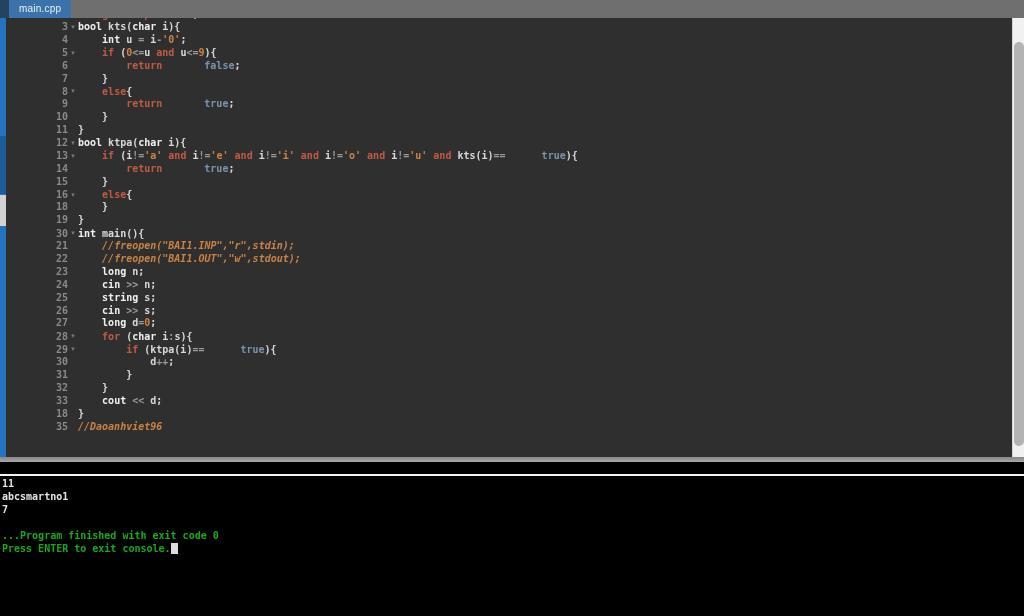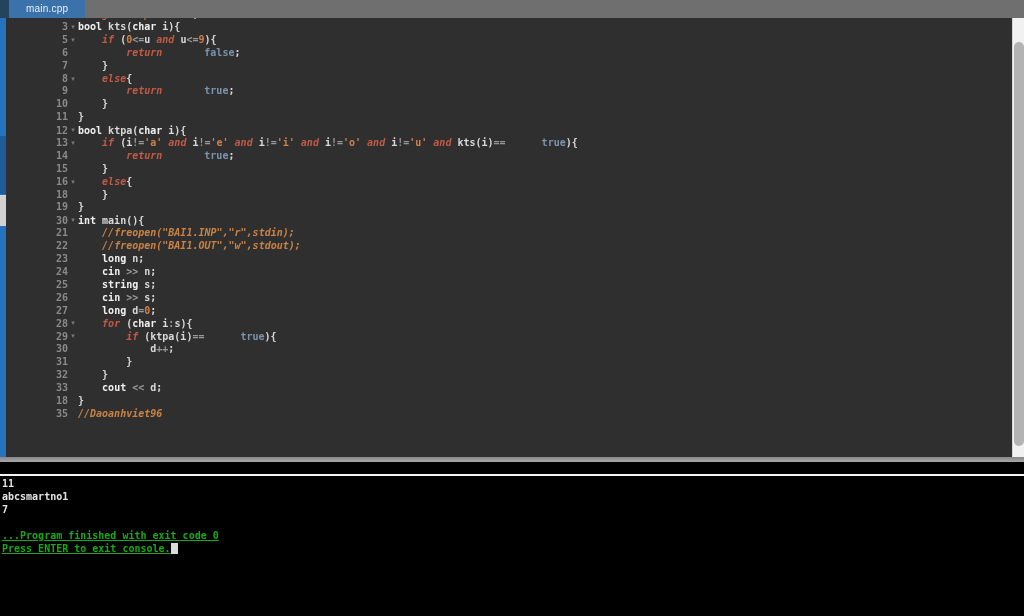--- a/index.html
+++ b/index.html
@@ -2,35 +2,35 @@
 <html><head>
 <meta charset="utf-8">
 <style>
   * { margin:0; padding:0; box-sizing:border-box; }
   html,body { width:1024px; height:616px; overflow:hidden; background:#000; font-family:"Liberation Sans", sans-serif; }
 
   
   .topbar { position:absolute; top:0; left:0; width:1024px; height:18px; background:#6f6f6f; }
   .tab-corner { position:absolute; top:0; left:0; width:9px; height:18px; background:#24435e; }
   .tab { position:absolute; top:0; left:9px; height:18px; background:#3a72a9; color:#e8f0f8;
-         font-size:10px; line-height:18px; padding:0 17px; letter-spacing:.2px; }
+         font-size:10px; line-height:18px; padding:0 10px; letter-spacing:.2px; }
 
   
   .editor { position:absolute; top:18px; left:0; width:1012px; height:439px; background:#2f2f2f; overflow:hidden;
             font-family:"DejaVu Sans Mono", monospace; font-size:10px; font-weight:bold; }
   .ed-row { height:12.9px; line-height:12.9px; white-space:pre;padding-left:38px; }
   .ed-row.clip { height:3px; overflow:hidden; }
   .ed-row.clip .rowin { position:relative; top:-9px; display:block; }
   .gutter-num { display:inline-block; width:24px; margin-left:6px; text-align:right; color:#8a8a8a; }
   .fold { display:inline-block; width:10px; text-align:center; color:#787878; font-size:7px;
           font-family:"DejaVu Sans", sans-serif; vertical-align:middle; }
   .code { white-space:pre; }
   .tk-p { color:#d8d8d8; }
   .tk-t { color:#efefef; }
-  .tk-k { color:#c05a45;font-style:italic; }
+  .tk-k { color:#c05a45; }
   .tk-n { color:#ce8147; }
   .tk-b { color:#7b93ab;margin-left:36px; }
   .tk-o { color:#979797; }
   .tk-c { color:#c98244; font-style:italic; }
   .ed-cursor { display:inline-block; width:2px; height:11px; background:#141414; vertical-align:middle; margin-left:1px; }
 
   
   .left-strip { position:absolute; top:18px; left:0; width:6px; height:439px; background:#2573bf; }
   .left-strip .dark-seg { position:absolute; top:118px; left:0; width:6px; height:58px; background:#1d5c99; }
   .left-strip .thumb { position:absolute; top:177px; left:0; width:6px; height:31px; background:#d2d2d2; }
@@ -44,35 +44,36 @@
              background:linear-gradient(#878787,#a8a8a8); }
   .input-bar { position:absolute; top:474px; left:0; width:1024px; height:24px; background:#f4f4f4; border-bottom:1px solid #14532d; }
   .input-label { position:absolute; left:0; right:0; top:1px; text-align:center; font-size:10px; color:#4a4a4a; }
   .con-icons { position:absolute; left:5px; top:1px; display:flex; gap:12px; align-items:center; height:12px; }
   .con-icons svg { display:block; }
 
   .console { position:absolute; top:476px; left:0; width:1024px; height:140px; background:#000;
              font-family:"DejaVu Sans Mono", monospace; font-size:10px; font-weight:bold; padding:1px 0 0 2px; }
   .con-row { height:13px; line-height:13px; white-space:pre; }
   .con-white { color:#e4e4e4; }
-  .con-green { color:#18a818;text-decoration:underline; }
+  .con-green { color:#18a818; }
   .con-cursor { display:inline-block; width:7px; height:11px; background:#dcdcdc; vertical-align:text-bottom; }
 </style>
 </head>
 <body>
 
 <div class="topbar">
   <div class="tab-corner"></div>
   <div class="tab">main.cpp</div>
 </div>
 
 <div class="editor">
   <div id="code-lines">
       <div class="ed-row clip"><span class="rowin"><span class="gutter-num">2</span><span class="fold"></span><span class="code"><span class="tk-k">using</span><span class="tk-p"> </span><span class="tk-k">namespace</span><span class="tk-p"> std;</span></span></span></div>
       <div class="ed-row"><span class="rowin"><span class="gutter-num">3</span><span class="fold">▾</span><span class="code"><span class="tk-t">bool</span><span class="tk-p"> kts(</span><span class="tk-t">char</span><span class="tk-p"> i){</span></span></span></div>
+      <div class="ed-row"><span class="rowin"><span class="gutter-num">4</span><span class="fold"></span><span class="code"><span class="tk-p">    </span><span class="tk-t">int</span><span class="tk-p"> u </span><span class="tk-o">=</span><span class="tk-p"> i</span><span class="tk-o">-</span><span class="tk-n">'0'</span><span class="tk-p">;</span></span></span></div>
       <div class="ed-row"><span class="rowin"><span class="gutter-num">5</span><span class="fold">▾</span><span class="code"><span class="tk-p">    </span><span class="tk-k">if</span><span class="tk-p"> (</span><span class="tk-n">0</span><span class="tk-o">&lt;=</span><span class="tk-p">u </span><span class="tk-k">and</span><span class="tk-p"> u</span><span class="tk-o">&lt;=</span><span class="tk-n">9</span><span class="tk-p">){</span></span></span></div>
       <div class="ed-row"><span class="rowin"><span class="gutter-num">6</span><span class="fold"></span><span class="code"><span class="tk-p">        </span><span class="tk-k">return</span><span class="tk-p"> </span><span class="tk-b">false</span><span class="tk-p">;</span></span></span></div>
       <div class="ed-row"><span class="rowin"><span class="gutter-num">7</span><span class="fold"></span><span class="code"><span class="tk-p">    }</span></span></span></div>
       <div class="ed-row"><span class="rowin"><span class="gutter-num">8</span><span class="fold">▾</span><span class="code"><span class="tk-p">    </span><span class="tk-k">else</span><span class="tk-p">{</span></span></span></div>
       <div class="ed-row"><span class="rowin"><span class="gutter-num">9</span><span class="fold"></span><span class="code"><span class="tk-p">        </span><span class="tk-k">return</span><span class="tk-p"> </span><span class="tk-b">true</span><span class="tk-p">;</span></span></span></div>
       <div class="ed-row"><span class="rowin"><span class="gutter-num">10</span><span class="fold"></span><span class="code"><span class="tk-p">    }</span></span></span></div>
       <div class="ed-row"><span class="rowin"><span class="gutter-num">11</span><span class="fold"></span><span class="code"><span class="tk-p">}</span></span></span></div>
       <div class="ed-row"><span class="rowin"><span class="gutter-num">12</span><span class="fold">▾</span><span class="code"><span class="tk-t">bool</span><span class="tk-p"> ktpa(</span><span class="tk-t">char</span><span class="tk-p"> i){</span></span></span></div>
       <div class="ed-row"><span class="rowin"><span class="gutter-num">13</span><span class="fold">▾</span><span class="code"><span class="tk-p">    </span><span class="tk-k">if</span><span class="tk-p"> (i</span><span class="tk-o">!=</span><span class="tk-n">'a'</span><span class="tk-p"> </span><span class="tk-k">and</span><span class="tk-p"> i</span><span class="tk-o">!=</span><span class="tk-n">'e'</span><span class="tk-p"> </span><span class="tk-k">and</span><span class="tk-p"> i</span><span class="tk-o">!=</span><span class="tk-n">'i'</span><span class="tk-p"> </span><span class="tk-k">and</span><span class="tk-p"> i</span><span class="tk-o">!=</span><span class="tk-n">'o'</span><span class="tk-p"> </span><span class="tk-k">and</span><span class="tk-p"> i</span><span class="tk-o">!=</span><span class="tk-n">'u'</span><span class="tk-p"> </span><span class="tk-k">and</span><span class="tk-p"> kts(i)</span><span class="tk-o">==</span><span class="tk-b">true</span><span class="tk-p">){</span></span></span></div>
       <div class="ed-row"><span class="rowin"><span class="gutter-num">14</span><span class="fold"></span><span class="code"><span class="tk-p">        </span><span class="tk-k">return</span><span class="tk-p"> </span><span class="tk-b">true</span><span class="tk-p">;</span></span></span></div>

